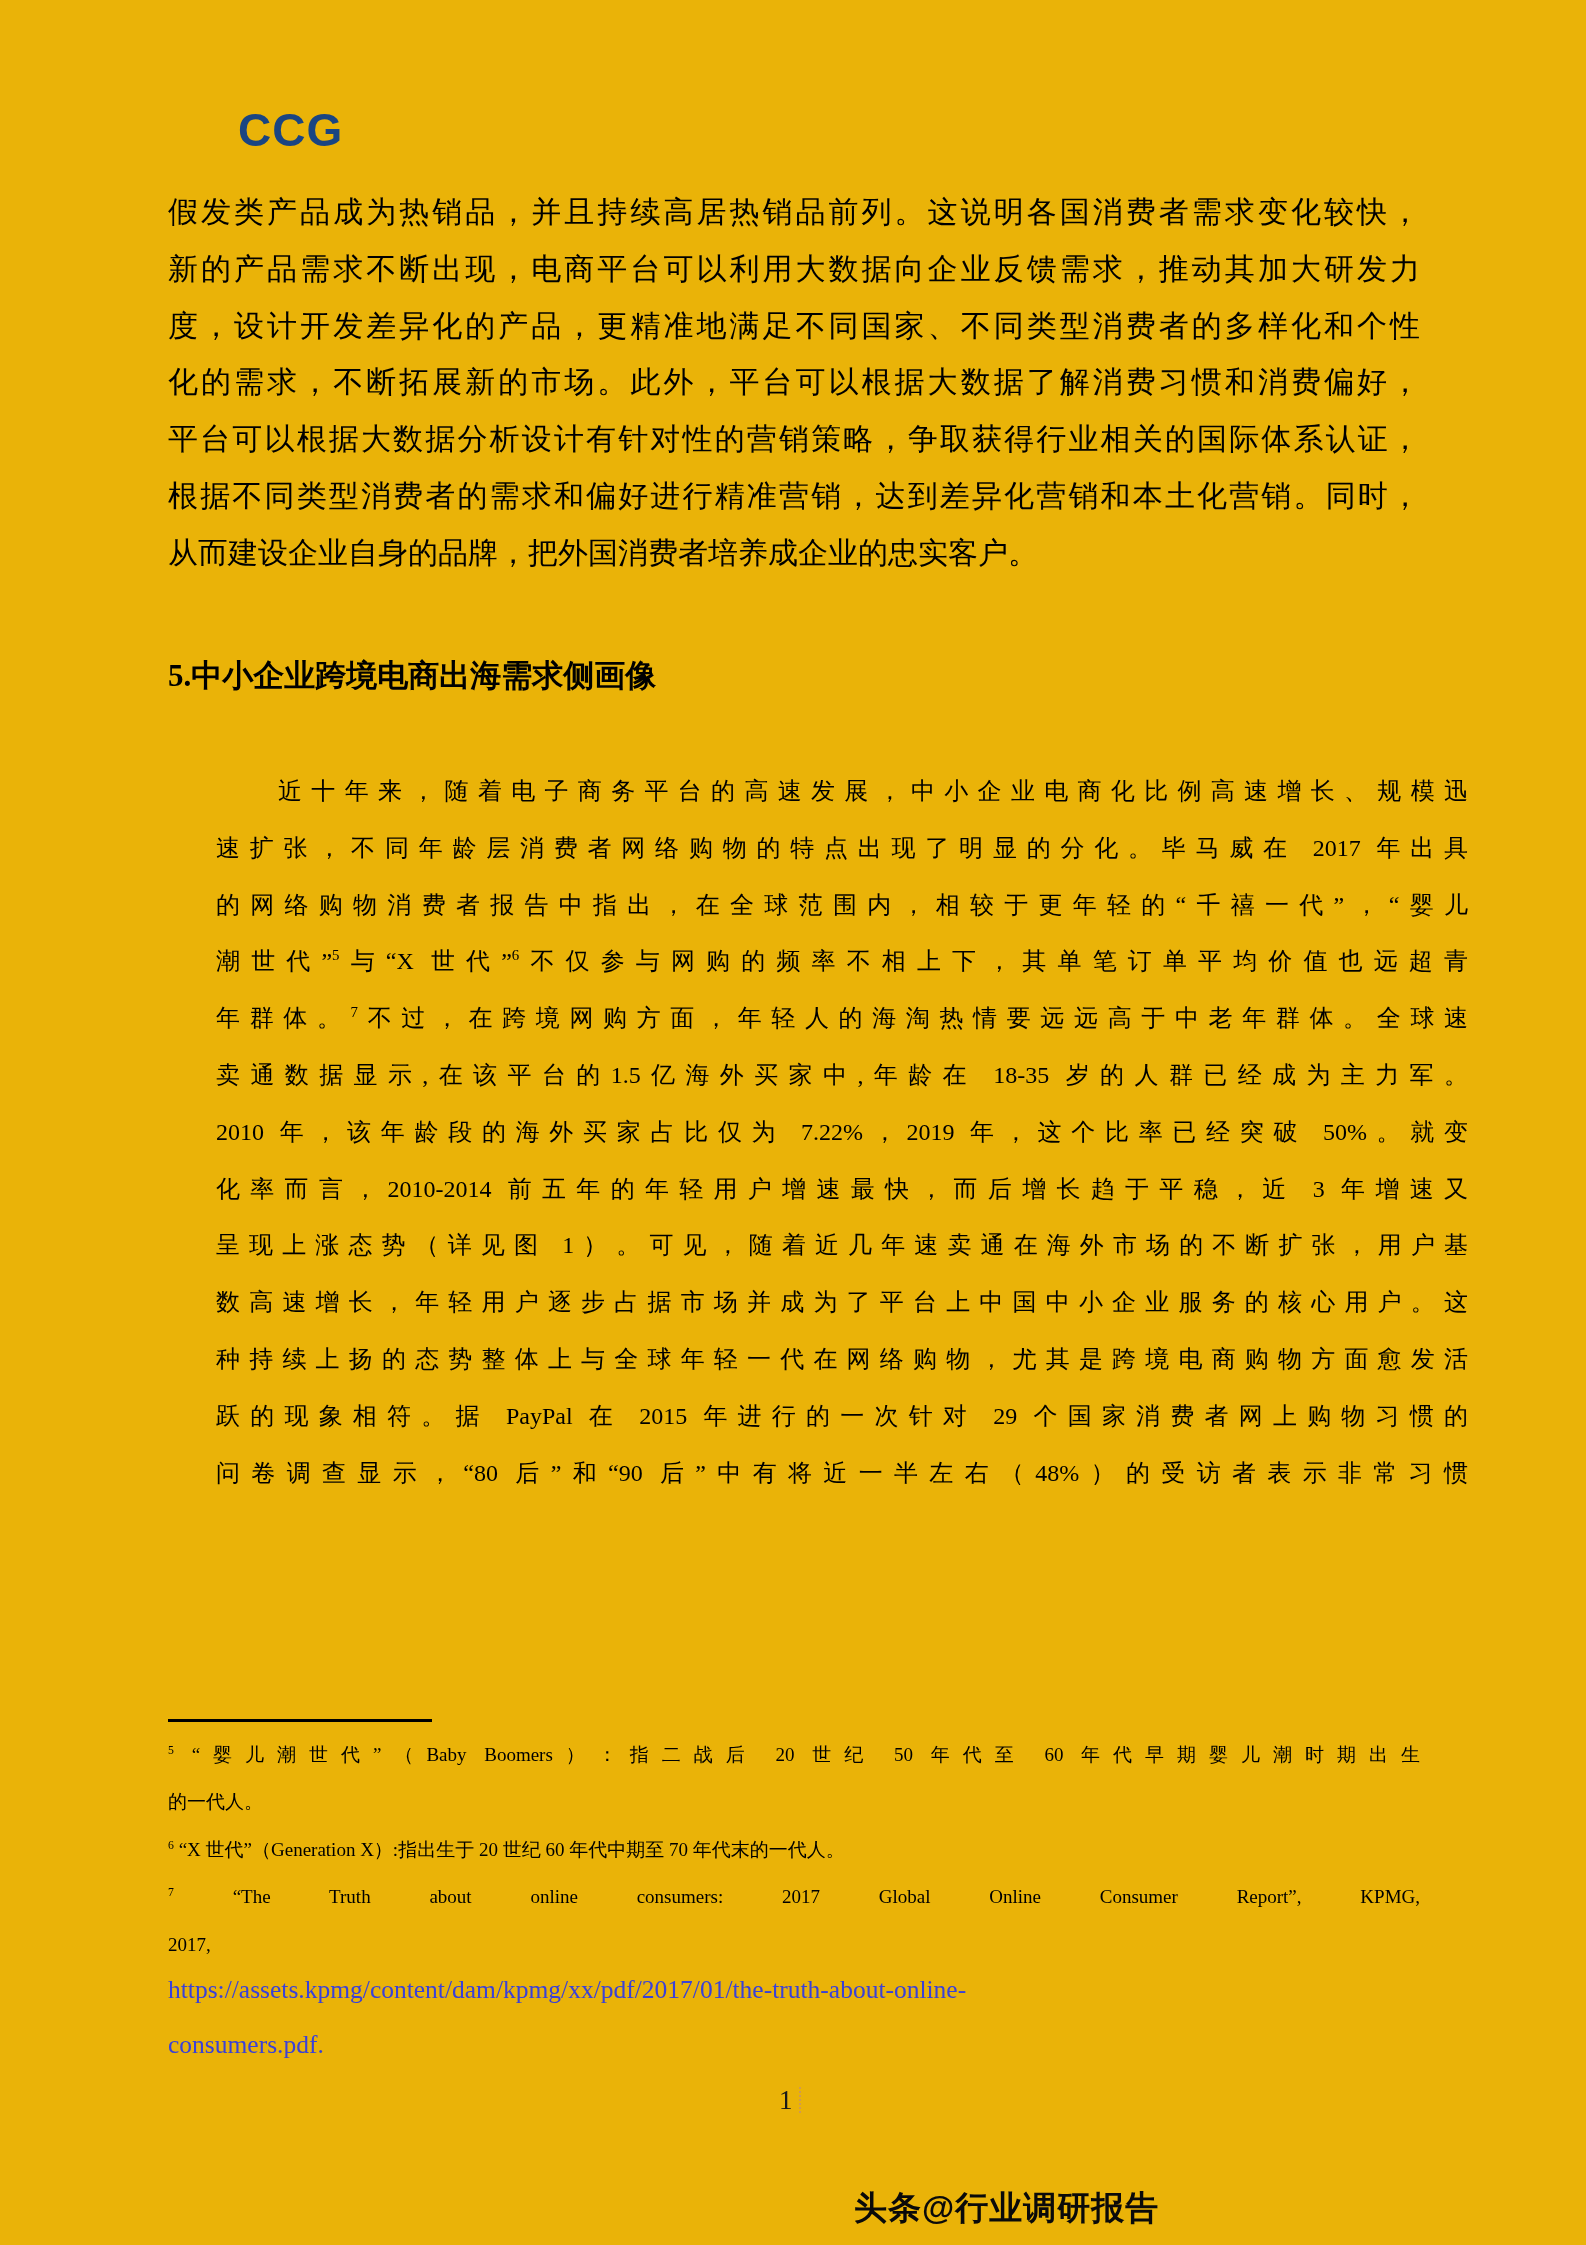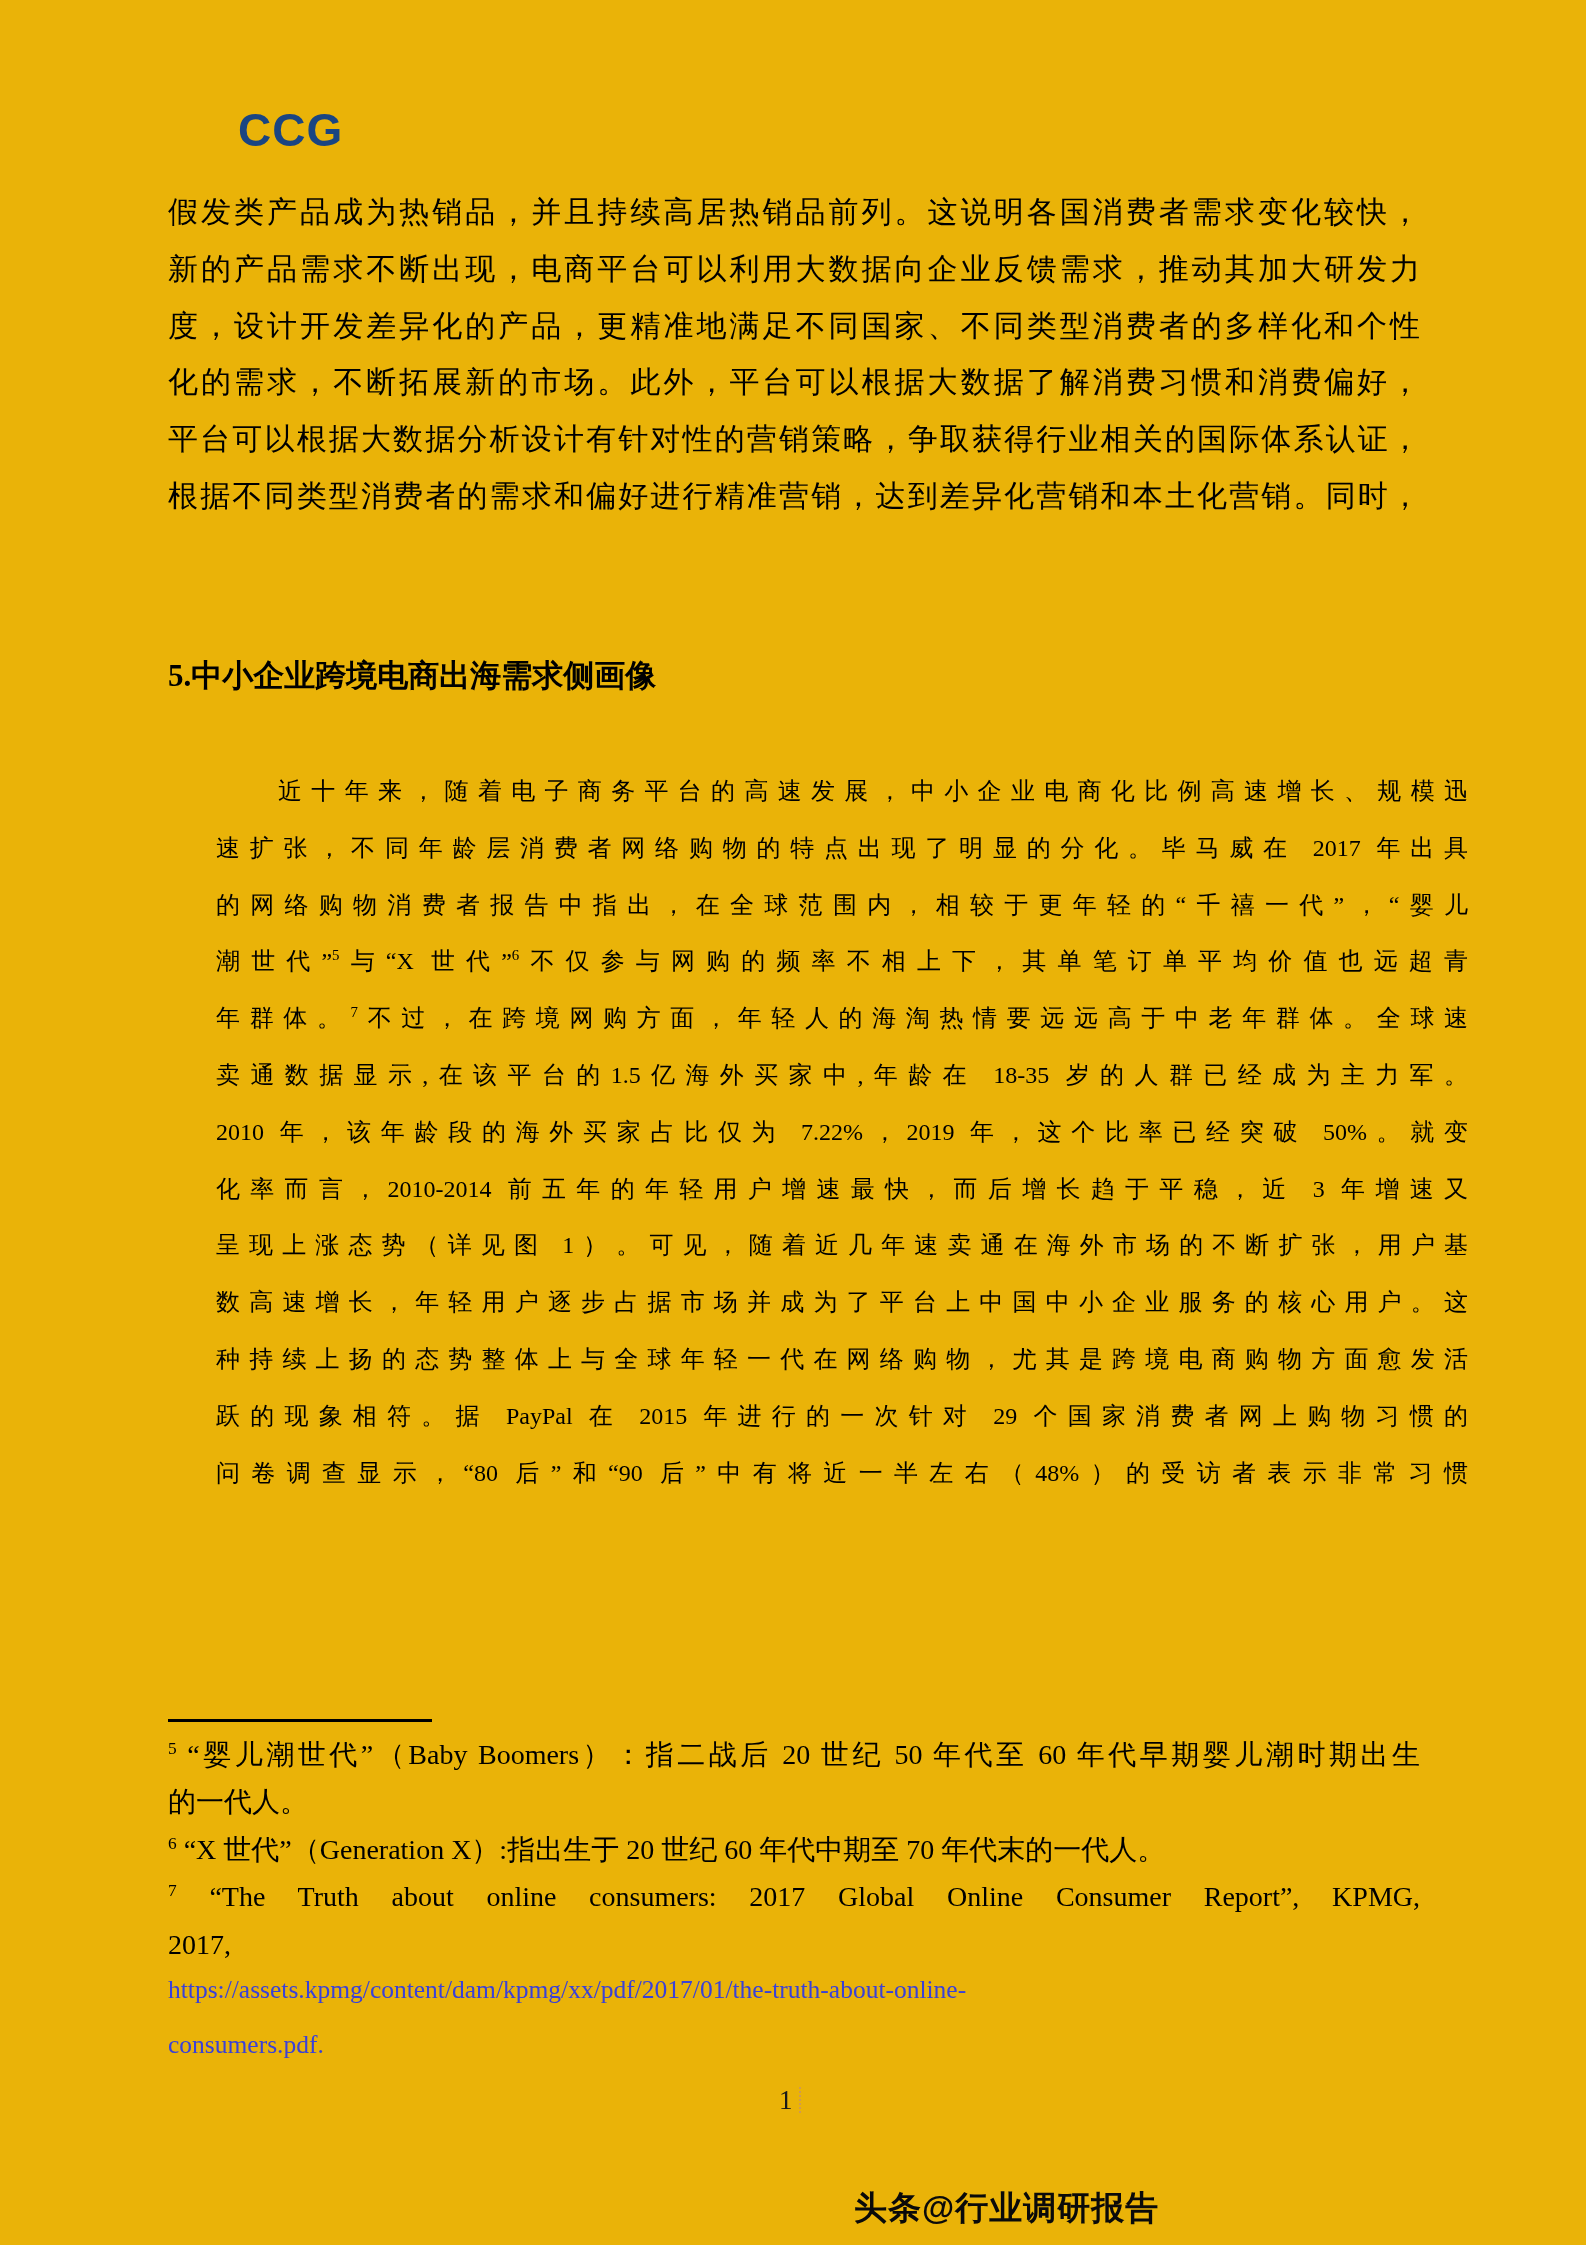--- a/index.html
+++ b/index.html
@@ -47,21 +47,21 @@
   }
 
   .fnrule {
     position:absolute;
     left:168px;
     top:1719px;
     width:264px;
     height:3px;
     background:#000000;
   }
-  #footnotes { top:1731px; font-size:28px; line-height:47.4px; }
+  #footnotes { top:1731px; font-size:19px; line-height:47.4px; }
 
   #linkblock {
     top:1962px;
     font-size:25.5px;
     line-height:55px;
     color:#3a41d8;
   }
   .linkline {
     text-decoration-color:#2b2fb8;
     text-decoration-thickness:2px;
@@ -105,20 +105,21 @@
 
   <div class="logo">CCG</div>
 
   <div class="textblock" id="para1">
       <div class="tline"><span>假发类产品成为热销品，并且持续高居热销品前列。这说明各国消费者需求变化较快，</span></div>
       <div class="tline"><span>新的产品需求不断出现，电商平台可以利用大数据向企业反馈需求，推动其加大研发力</span></div>
       <div class="tline"><span>度，设计开发差异化的产品，更精准地满足不同国家、不同类型消费者的多样化和个性</span></div>
       <div class="tline"><span>化的需求，不断拓展新的市场。此外，平台可以根据大数据了解消费习惯和消费偏好，</span></div>
       <div class="tline"><span>平台可以根据大数据分析设计有针对性的营销策略，争取获得行业相关的国际体系认证，</span></div>
       <div class="tline"><span>根据不同类型消费者的需求和偏好进行精准营销，达到差异化营销和本土化营销。同时，</span></div>
+      <div class="tline noj"><span>从而建设企业自身的品牌，把外国消费者培养成企业的忠实客户。</span></div>
     </div>
 
   <div class="textblock" id="heading">5.中小企业跨境电商出海需求侧画像</div>
 
   <div class="textblock" id="para2">
       <div class="tline ind"><span>近十年来，随着电子商务平台的高速发展，中小企业电商化比例高速增长、规模迅</span></div>
       <div class="tline"><span>速扩张，不同年龄层消费者网络购物的特点出现了明显的分化。毕马威在 2017 年出具</span></div>
       <div class="tline"><span>的网络购物消费者报告中指出，在全球范围内，相较于更年轻的“千禧一代”，“婴儿</span></div>
       <div class="tline"><span>潮世代”</span><sup>5</sup><span>与“X 世代”</span><sup>6</sup><span>不仅参与网购的频率不相上下，其单笔订单平均价值也远超青</span></div>
       <div class="tline"><span>年群体。</span><sup>7</sup><span>不过，在跨境网购方面，年轻人的海淘热情要远远高于中老年群体。全球速</span></div>

